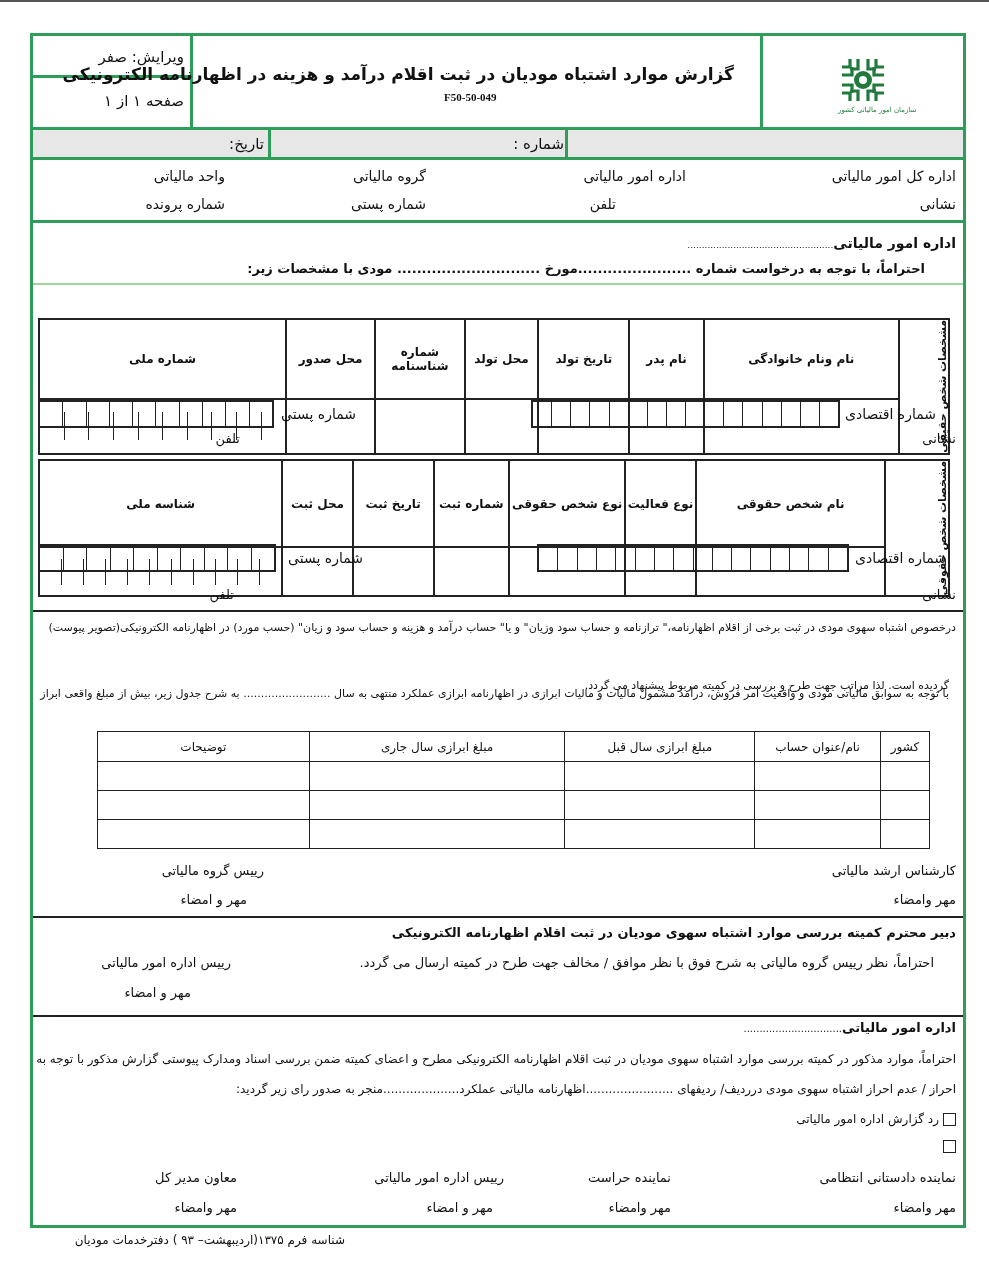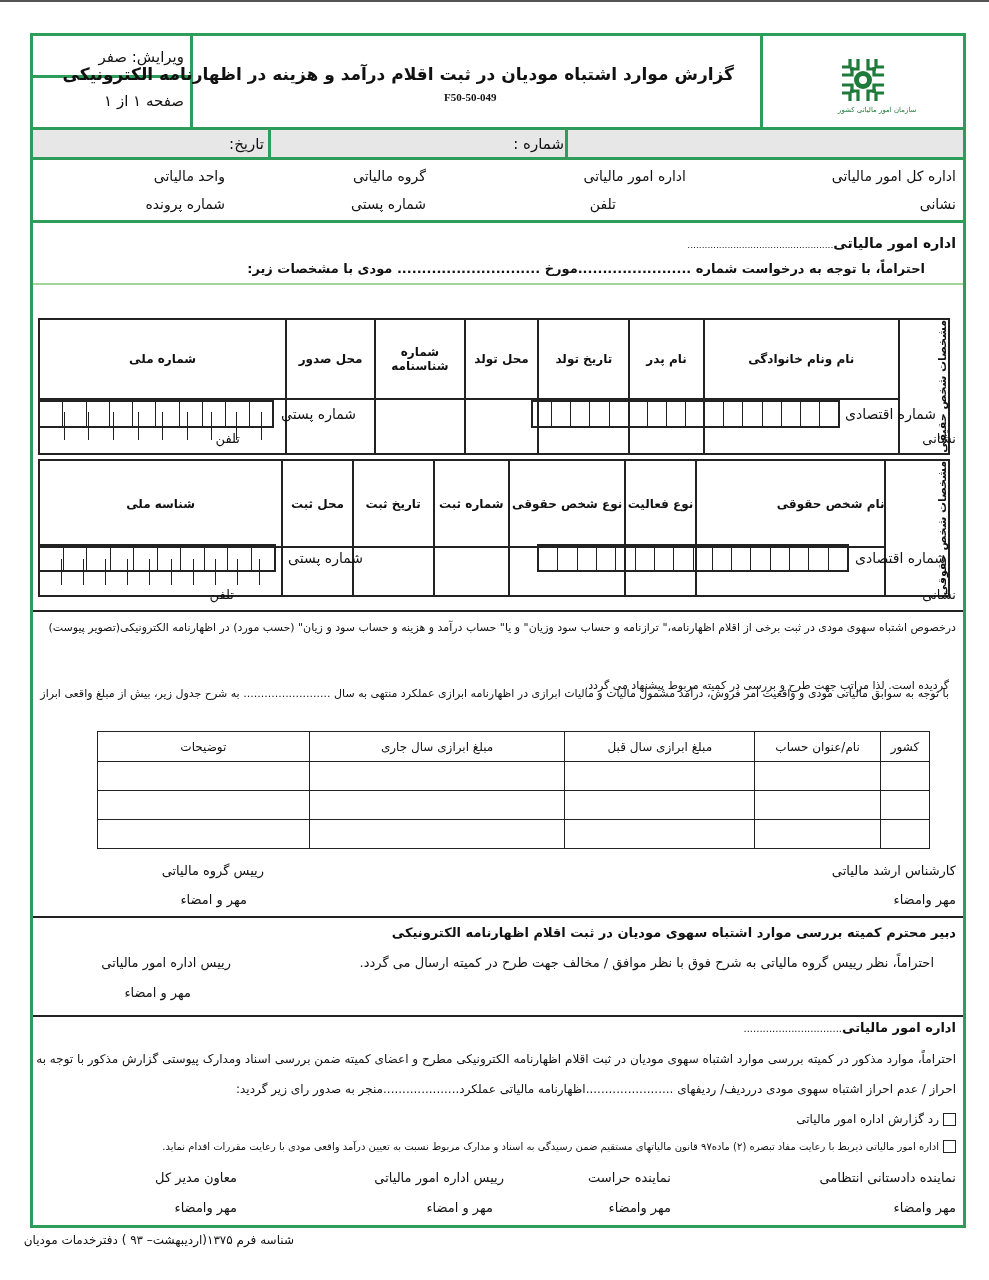--- a/index.html
+++ b/index.html
@@ -152,21 +152,21 @@
 <div class="t" style="right:633px;top:406px;">شماره پستی</div>
 <div class="t" style="right:33px;top:431px;font-size:13px;">نشانی</div>
 <div class="t" style="right:749px;top:431px;font-size:13px;">تلفن</div>
 
 <table class="grid" style="left:38px;top:459px;width:912px;height:78px;">
   <tbody>
       <tr style="height:50px;">
     <td rowspan="2" style="width:63px;">
           <div class="vert">مشخصات شخص حقوقی</div>
         </td>
-    <td style="width:188px;text-align:right;">نام شخص حقوقی</td>
+    <td style="width:188px;">نام شخص حقوقی</td>
     <td style="width:70px;">نوع فعالیت</td>
     <td style="width:115px;">نوع شخص حقوقی</td>
     <td style="width:75px;">شماره ثبت</td>
     <td style="width:80px;">تاریخ ثبت</td>
     <td style="width:70px;">محل ثبت</td>
     <td style="width:241px;">شناسه ملی</td>
   </tr>
   <tr style="height:28px;">
     <td></td>
     <td></td>
@@ -278,24 +278,24 @@
 <div class="t" style="right:55px;top:955px;font-size:13px;">احتراماً، نظر رییس گروه مالیاتی به شرح فوق با نظر موافق / مخالف جهت طرح در کمیته ارسال می گردد.</div>
 <div class="t" style="right:758px;top:955px;font-size:13px;">رییس اداره امور مالیاتی</div>
 <div class="t" style="right:798px;top:985px;font-size:13px;">مهر و امضاء</div>
 
 <div class="bline-h" style="left:33px;top:1015px;width:930px;"></div>
 
 <div class="t tb" style="right:33px;top:1020px;font-size:13px;"><span>اداره امور مالیاتی</span><span style="font-weight:normal;font-size:10px;">...............................</span></div>
 <div class="t" style="right:33px;top:1052px;font-size:12px;">احتراماً، موارد مذکور در کمیته بررسی موارد اشتباه سهوی مودیان در ثبت اقلام اظهارنامه الکترونیکی مطرح و اعضای کمیته ضمن بررسی اسناد ومدارک پیوستی گزارش مذکور با توجه به</div>
 <div class="t" style="right:33px;top:1082px;font-size:12px;">احراز / عدم احراز اشتباه سهوی مودی درردیف/ ردیفهای .......................اظهارنامه مالیاتی عملکرد....................منجر به صدور رای زیر گردید:</div>
 <div class="t" style="right:33px;top:1112px;font-size:12px;"><span class="chk"></span><span>رد گزارش اداره امور مالیاتی</span></div>
-<div class="t" style="right:33px;top:1140px;font-size:10px;"><span class="chk"></span><span>اداره امور مالیاتی  ذیربط با رعایت مفاد تبصره (۲) ماده۹۷ قانون مالیاتهای مستقیم ضمن رسیدگی به اسناد و مدارک مربوط نسبت به تعیین درآمد واقعی مودی با رعایت مقررات اقدام نماید.</span></div>
+<div class="t" style="right:33px;top:1140px;font-size:10px;"><span class="chk"></span></div>
 
 <div class="t" style="right:33px;top:1170px;font-size:13px;">نماینده دادستانی انتظامی</div>
 <div class="t" style="right:318px;top:1170px;font-size:13px;">نماینده حراست</div>
 <div class="t" style="right:485px;top:1170px;font-size:13px;">رییس اداره امور مالیاتی</div>
 <div class="t" style="right:752px;top:1170px;font-size:13px;">معاون مدیر کل</div>
 <div class="t" style="right:33px;top:1200px;font-size:13px;">مهر وامضاء</div>
 <div class="t" style="right:318px;top:1200px;font-size:13px;">مهر وامضاء</div>
 <div class="t" style="right:496px;top:1200px;font-size:13px;">مهر و امضاء</div>
 <div class="t" style="right:752px;top:1200px;font-size:13px;">مهر وامضاء</div>
 
-<div class="t" style="right:695px;top:1233px;font-size:12px;">شناسه فرم ۱۳۷۵(اردیبهشت– ۹۳ ) دفترخدمات مودیان</div>
+<div class="t" style="right:644px;top:1233px;font-size:12px;">شناسه فرم ۱۳۷۵(اردیبهشت– ۹۳ ) دفترخدمات مودیان</div>
 
 </body></html>

